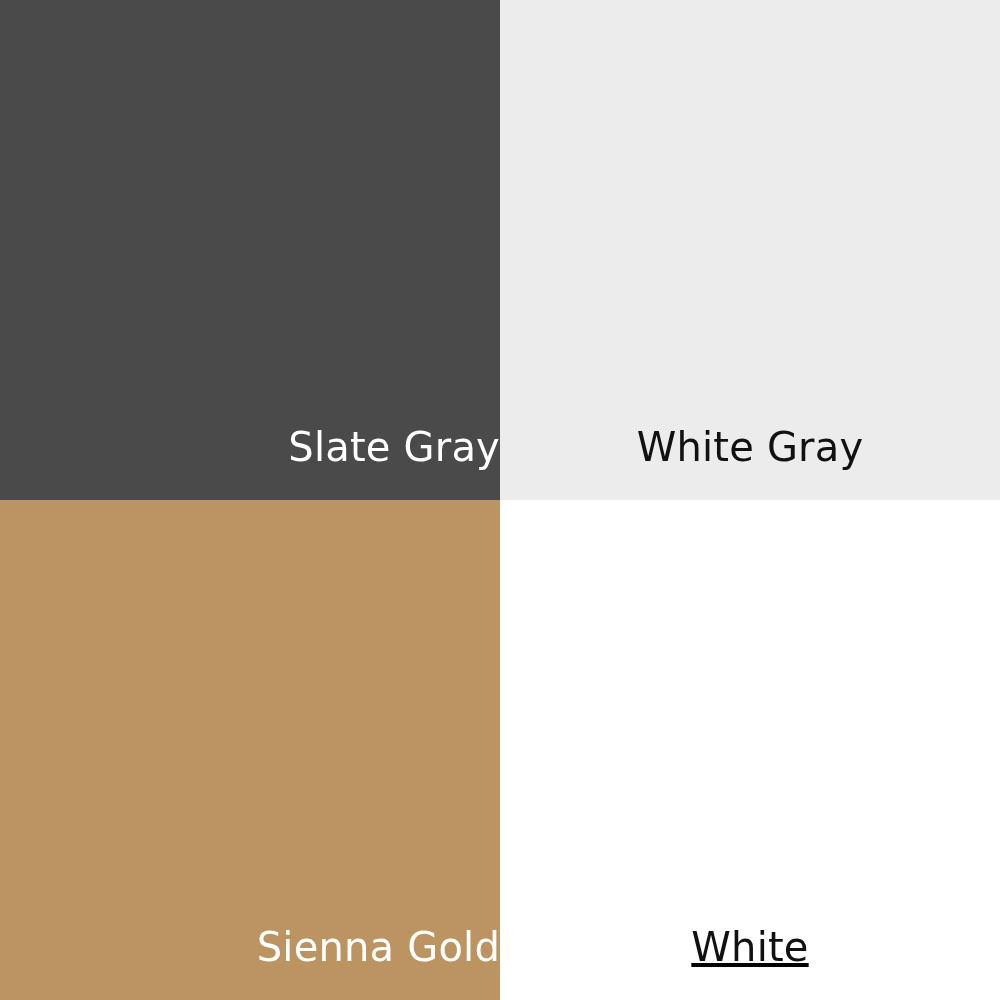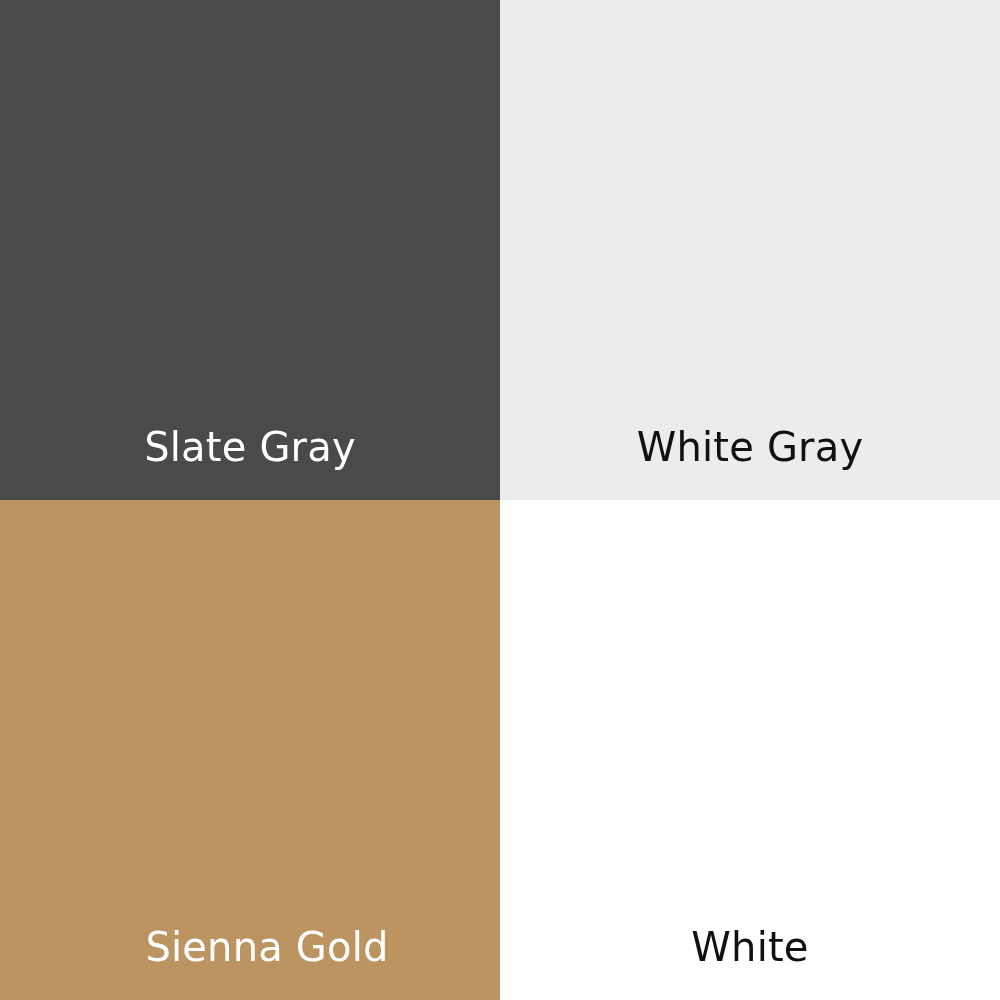--- a/index.html
+++ b/index.html
@@ -40,37 +40,37 @@
     font-family: "DejaVu Sans", "Liberation Sans", sans-serif;
     font-size: 40px;
     font-weight: 400;
     line-height: 1;
     letter-spacing: 0.2px;
     padding-bottom: 33px;
     white-space: nowrap;
     -webkit-font-smoothing: antialiased;
   }
 
-  .label-light { color: #ffffff; }
+  .label-light { color: #ffffff; text-align: right; }
   .label-dark  { color: #111111; }
 </style>
 </head>
 <body>
 
 <div id="swatch-grid">
 
   <div class="swatch" style="background-color: rgb(74, 74, 74);">
     <span class="swatch-label label-light" style="color: rgb(255, 255, 255);">Slate Gray</span>
   </div>
 
   <div class="swatch" style="background-color: rgb(236, 236, 236);">
     <span class="swatch-label label-dark" style="color: rgb(17, 17, 17);">White Gray</span>
   </div>
 
   <div class="swatch" style="background-color: rgb(187, 148, 98);">
     <span class="swatch-label label-light" style="color: rgb(255, 255, 255); padding-left: 34px;">Sienna Gold</span>
   </div>
 
-  <div class="swatch" style="background-color: rgb(255, 255, 255);">
+  <div class="swatch" style="background-color: rgb(255, 255, 255); text-decoration: underline;">
     <span class="swatch-label label-dark" style="color: rgb(17, 17, 17);">White</span>
   </div>
 
 </div>
 
 </body></html>

